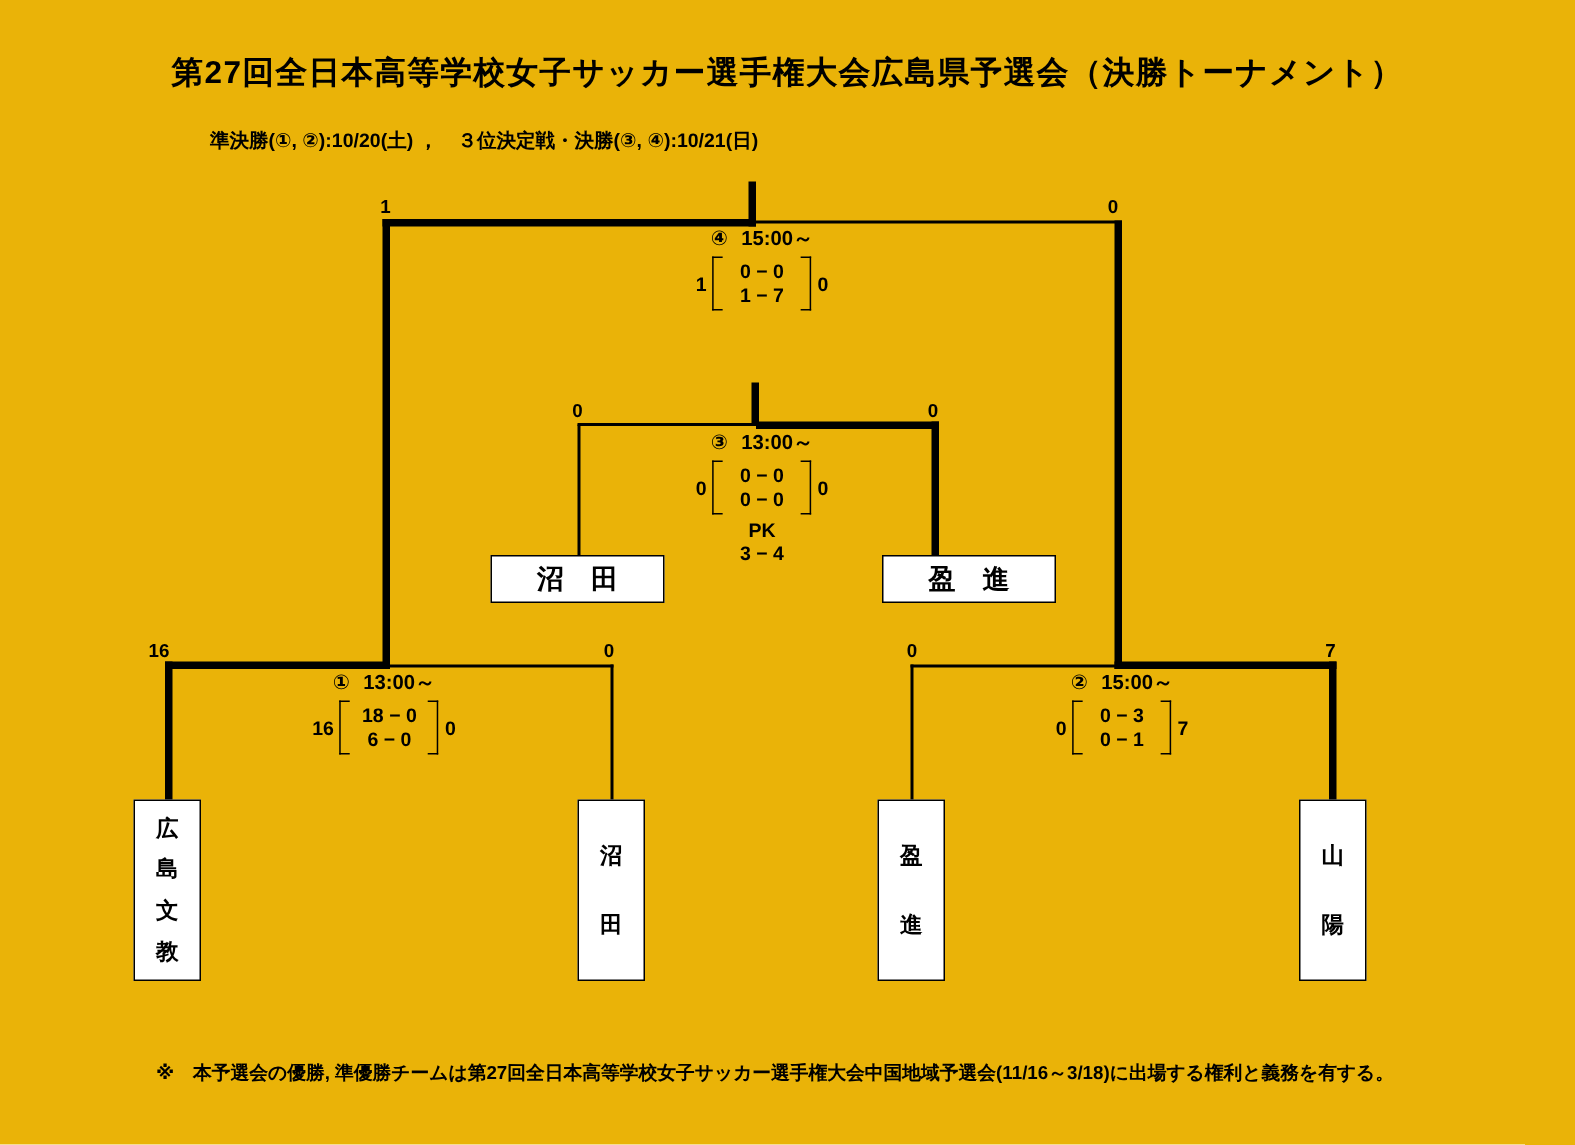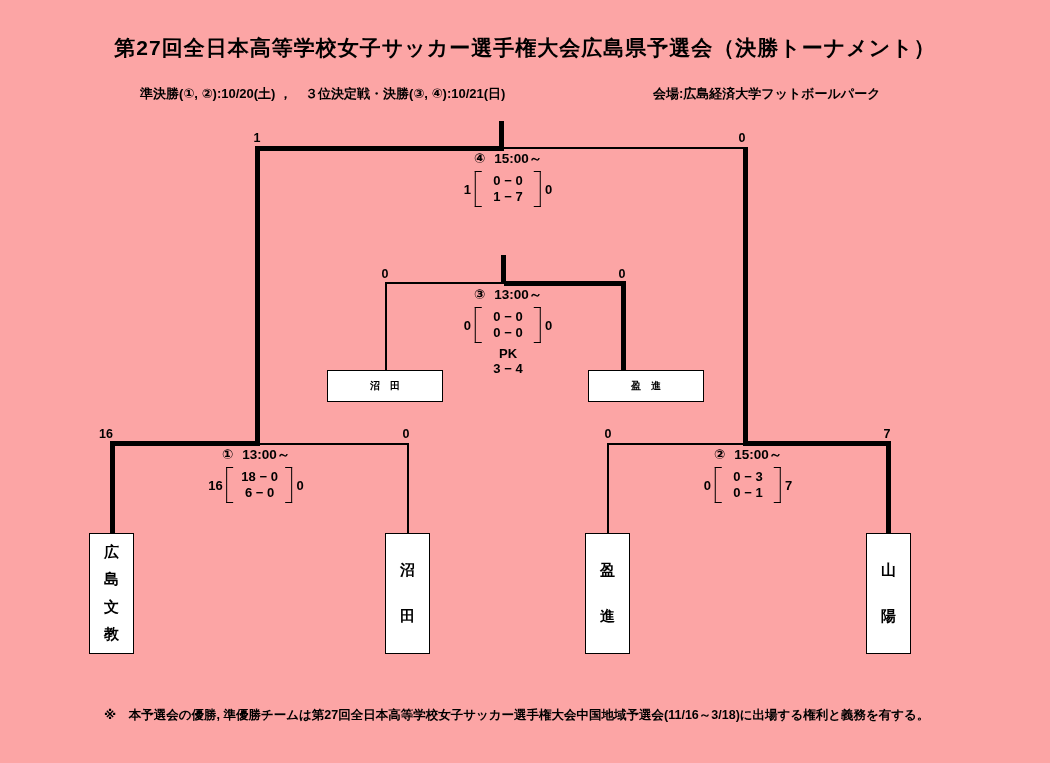--- a/index.html
+++ b/index.html
@@ -1,18 +1,18 @@
 <!DOCTYPE html>
 <html><head>
 <meta charset="utf-8">
 <style>
   * { margin:0; padding:0; box-sizing:border-box; }
   html,body { background:#fff; }
   .page {
-    position:relative; width:1050px; height:763px; background:#fca5a5;
+    position:relative; width:1050px; height:763px; background:#eab308;
     font-family:"Liberation Sans","DejaVu Sans",sans-serif; color:#000;
     overflow:hidden;
   }
   .title {
     position:absolute; left:0; right:0; top:34px; text-align:center;
     font-size:21px; font-weight:bold; letter-spacing:1px;
   }
   .subtext { position:absolute; font-size:13px; font-weight:bold; white-space:nowrap; }
   .note {
     position:absolute; left:104px; top:707px; font-size:12.5px; font-weight:bold;
@@ -22,21 +22,21 @@
   .team-box-v {
     position:absolute; width:45px; height:121px; border:1.5px solid #000; background:#fff;
   }
   .vchars {
     display:flex; flex-direction:column; justify-content:space-evenly; align-items:center;
     height:100%; font-size:15px; font-weight:bold;
   }
   .team-box-h {
     position:absolute; width:116px; height:32px; border:1.5px solid #000; background:#fff;
     display:flex; align-items:center; justify-content:center;
-    font-size:10px; font-weight:bold;
+    font-size:18px; font-weight:bold;
   }
   .agg {
     position:absolute; transform:translateX(-50%); font-size:12.5px; font-weight:bold;
     white-space:nowrap;
   }
   .match {
     position:absolute; transform:translateX(-50%);
     display:flex; flex-direction:column; align-items:center; font-weight:bold;
   }
   .match-header { font-size:13.5px; white-space:nowrap; }
@@ -49,21 +49,20 @@
   .br-r { width:7px; align-self:stretch; border:1.5px solid #000; border-left:none; }
   .pk { font-size:13px; line-height:15px; margin-top:3px; text-align:center; white-space:nowrap; }
 </style>
 </head>
 <body>
 
 <div class="page">
 
   <div class="title">第27回全日本高等学校女子サッカー選手権大会広島県予選会（決勝トーナメント）</div>
   <div class="subtext" style="left:140px; top:85px;">準決勝(①, ②):10/20(土) ，　３位決定戦・決勝(③, ④):10/21(日)</div>
-  <div class="subtext" style="left:653px; top:85px;">会場:広島経済大学フットボールパーク</div>
 
   <div class="line" style="left:499px; top:121px; width:5px; height:30px;"></div>
   <div class="line" style="left:255px; top:146px; width:249px; height:5px;"></div>
   <div class="line" style="left:504px; top:147px; width:244px; height:1.5px;"></div>
   <div class="line" style="left:255px; top:146px; width:5px; height:300px;"></div>
   <div class="line" style="left:743px; top:147px; width:5px; height:299px;"></div>
 
   <div class="line" style="left:110px; top:441px; width:150px; height:5px;"></div>
   <div class="line" style="left:260px; top:443px; width:149px; height:1.5px;"></div>
   <div class="line" style="left:110px; top:441px; width:5px; height:94px;"></div>

